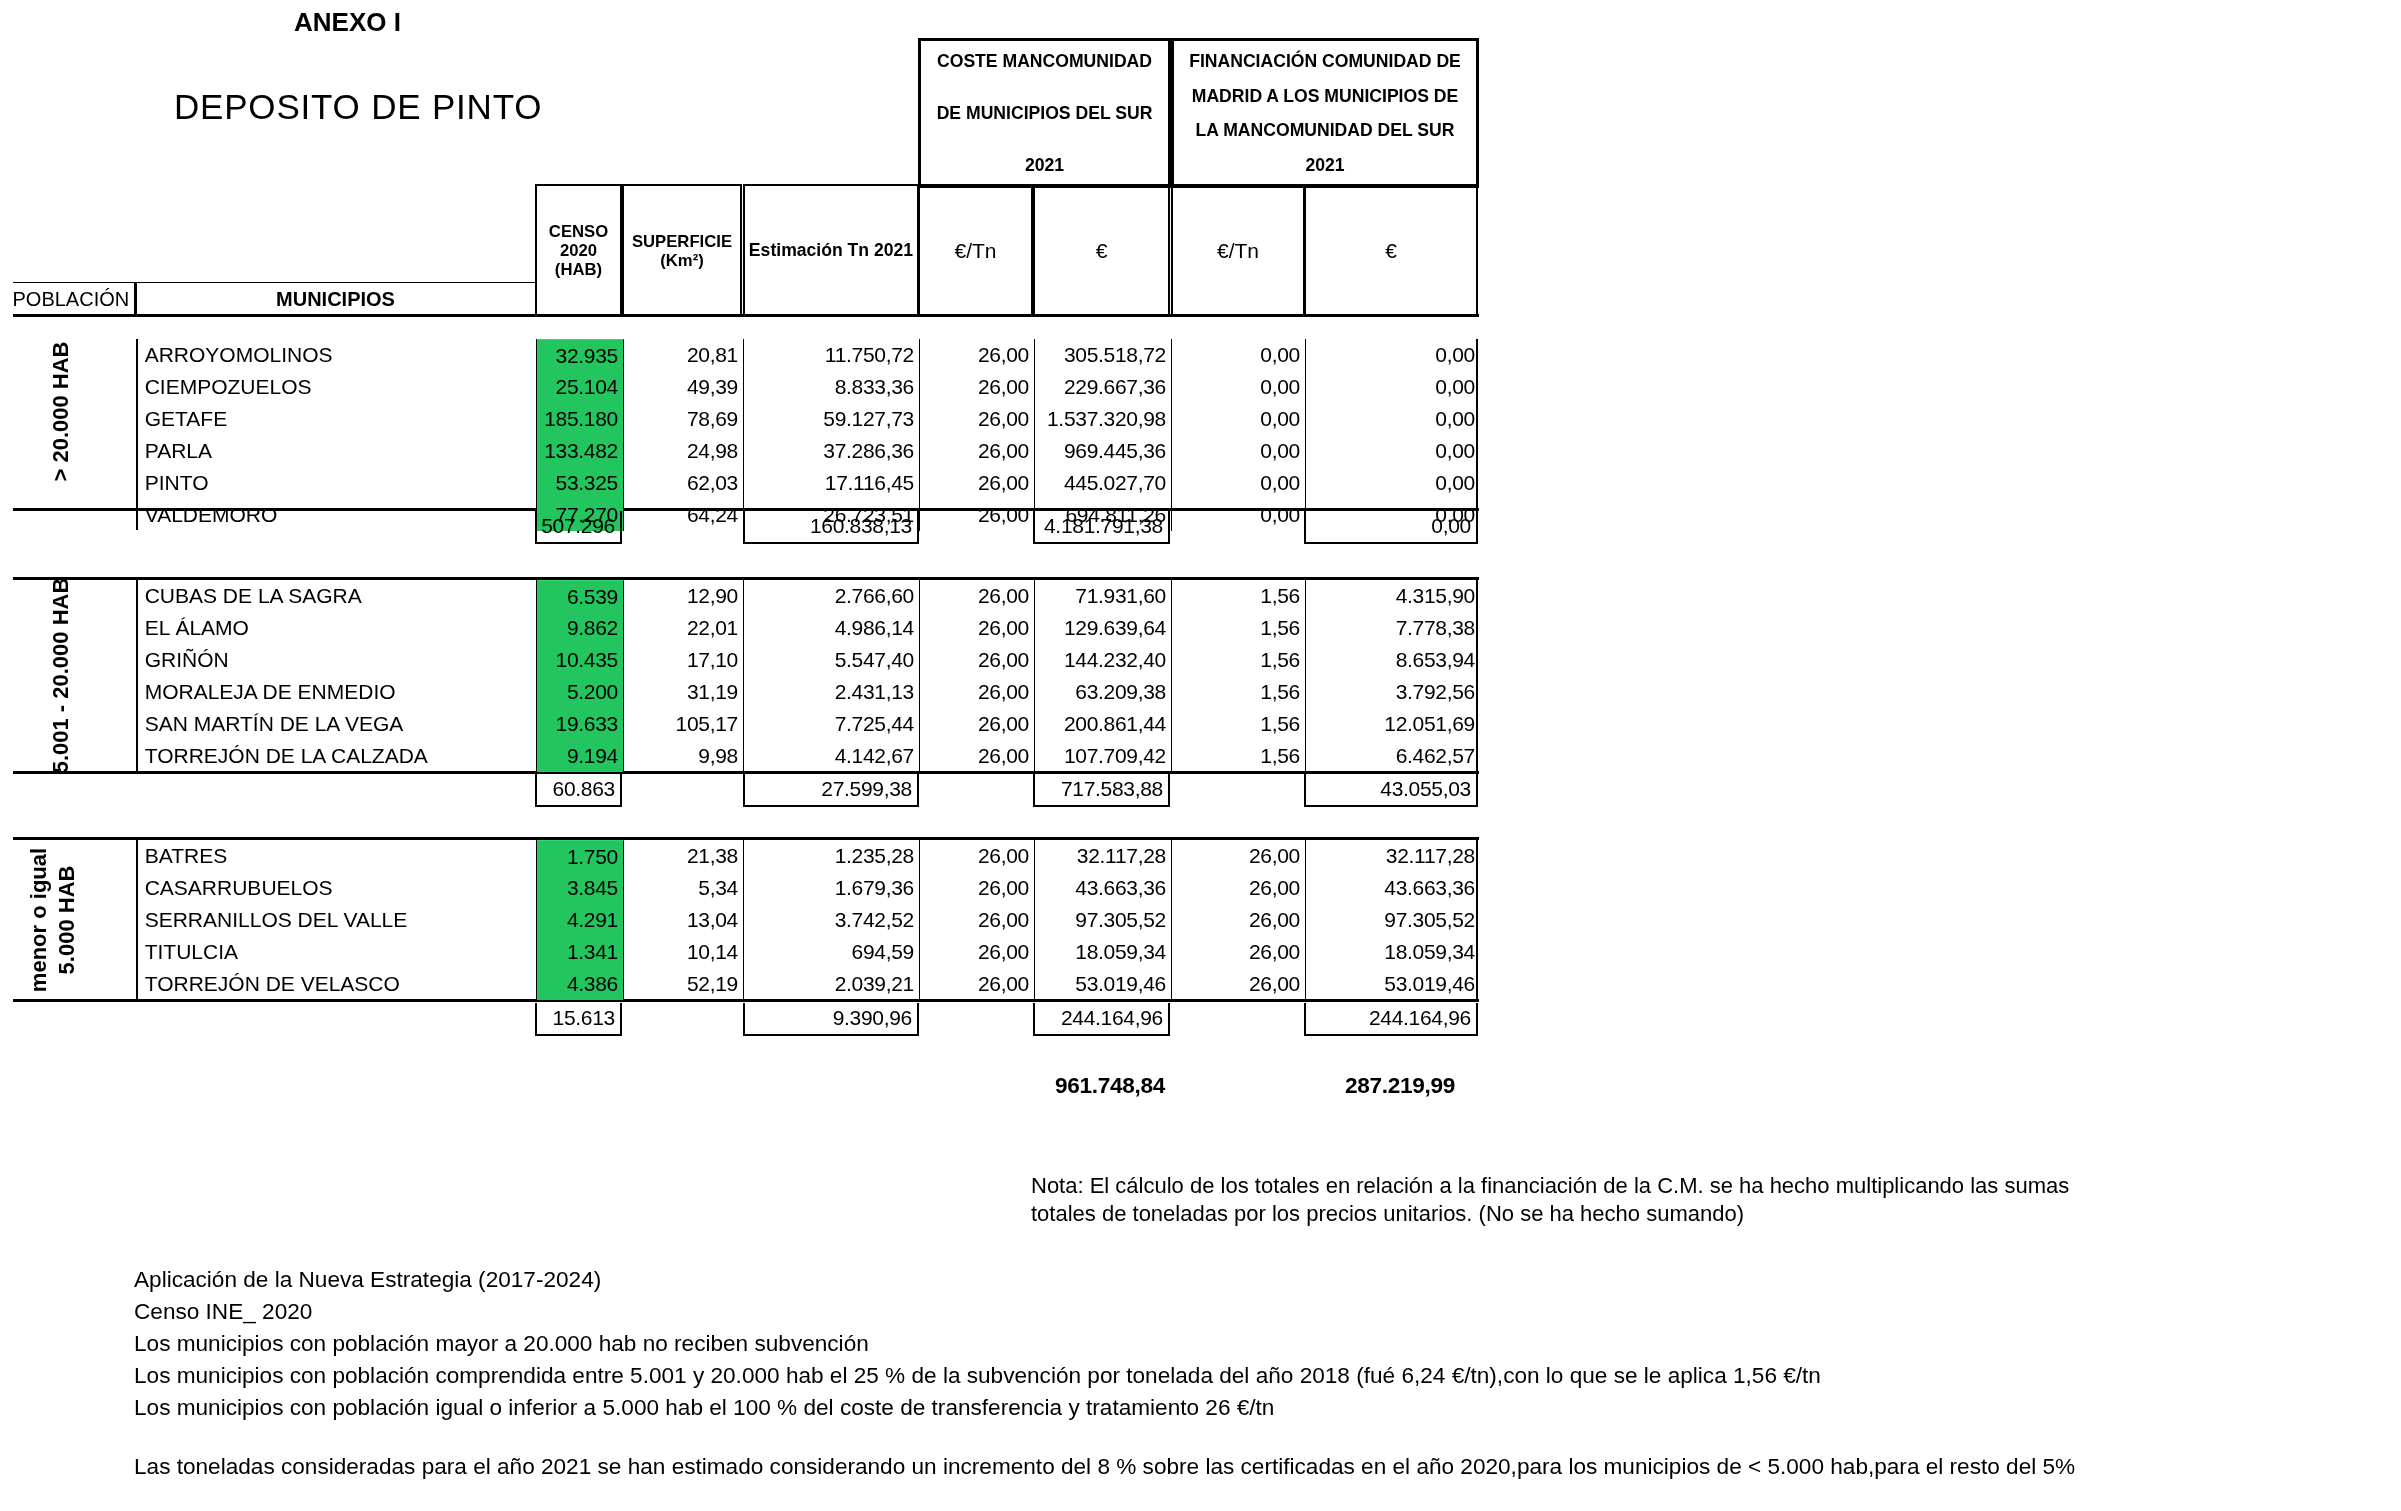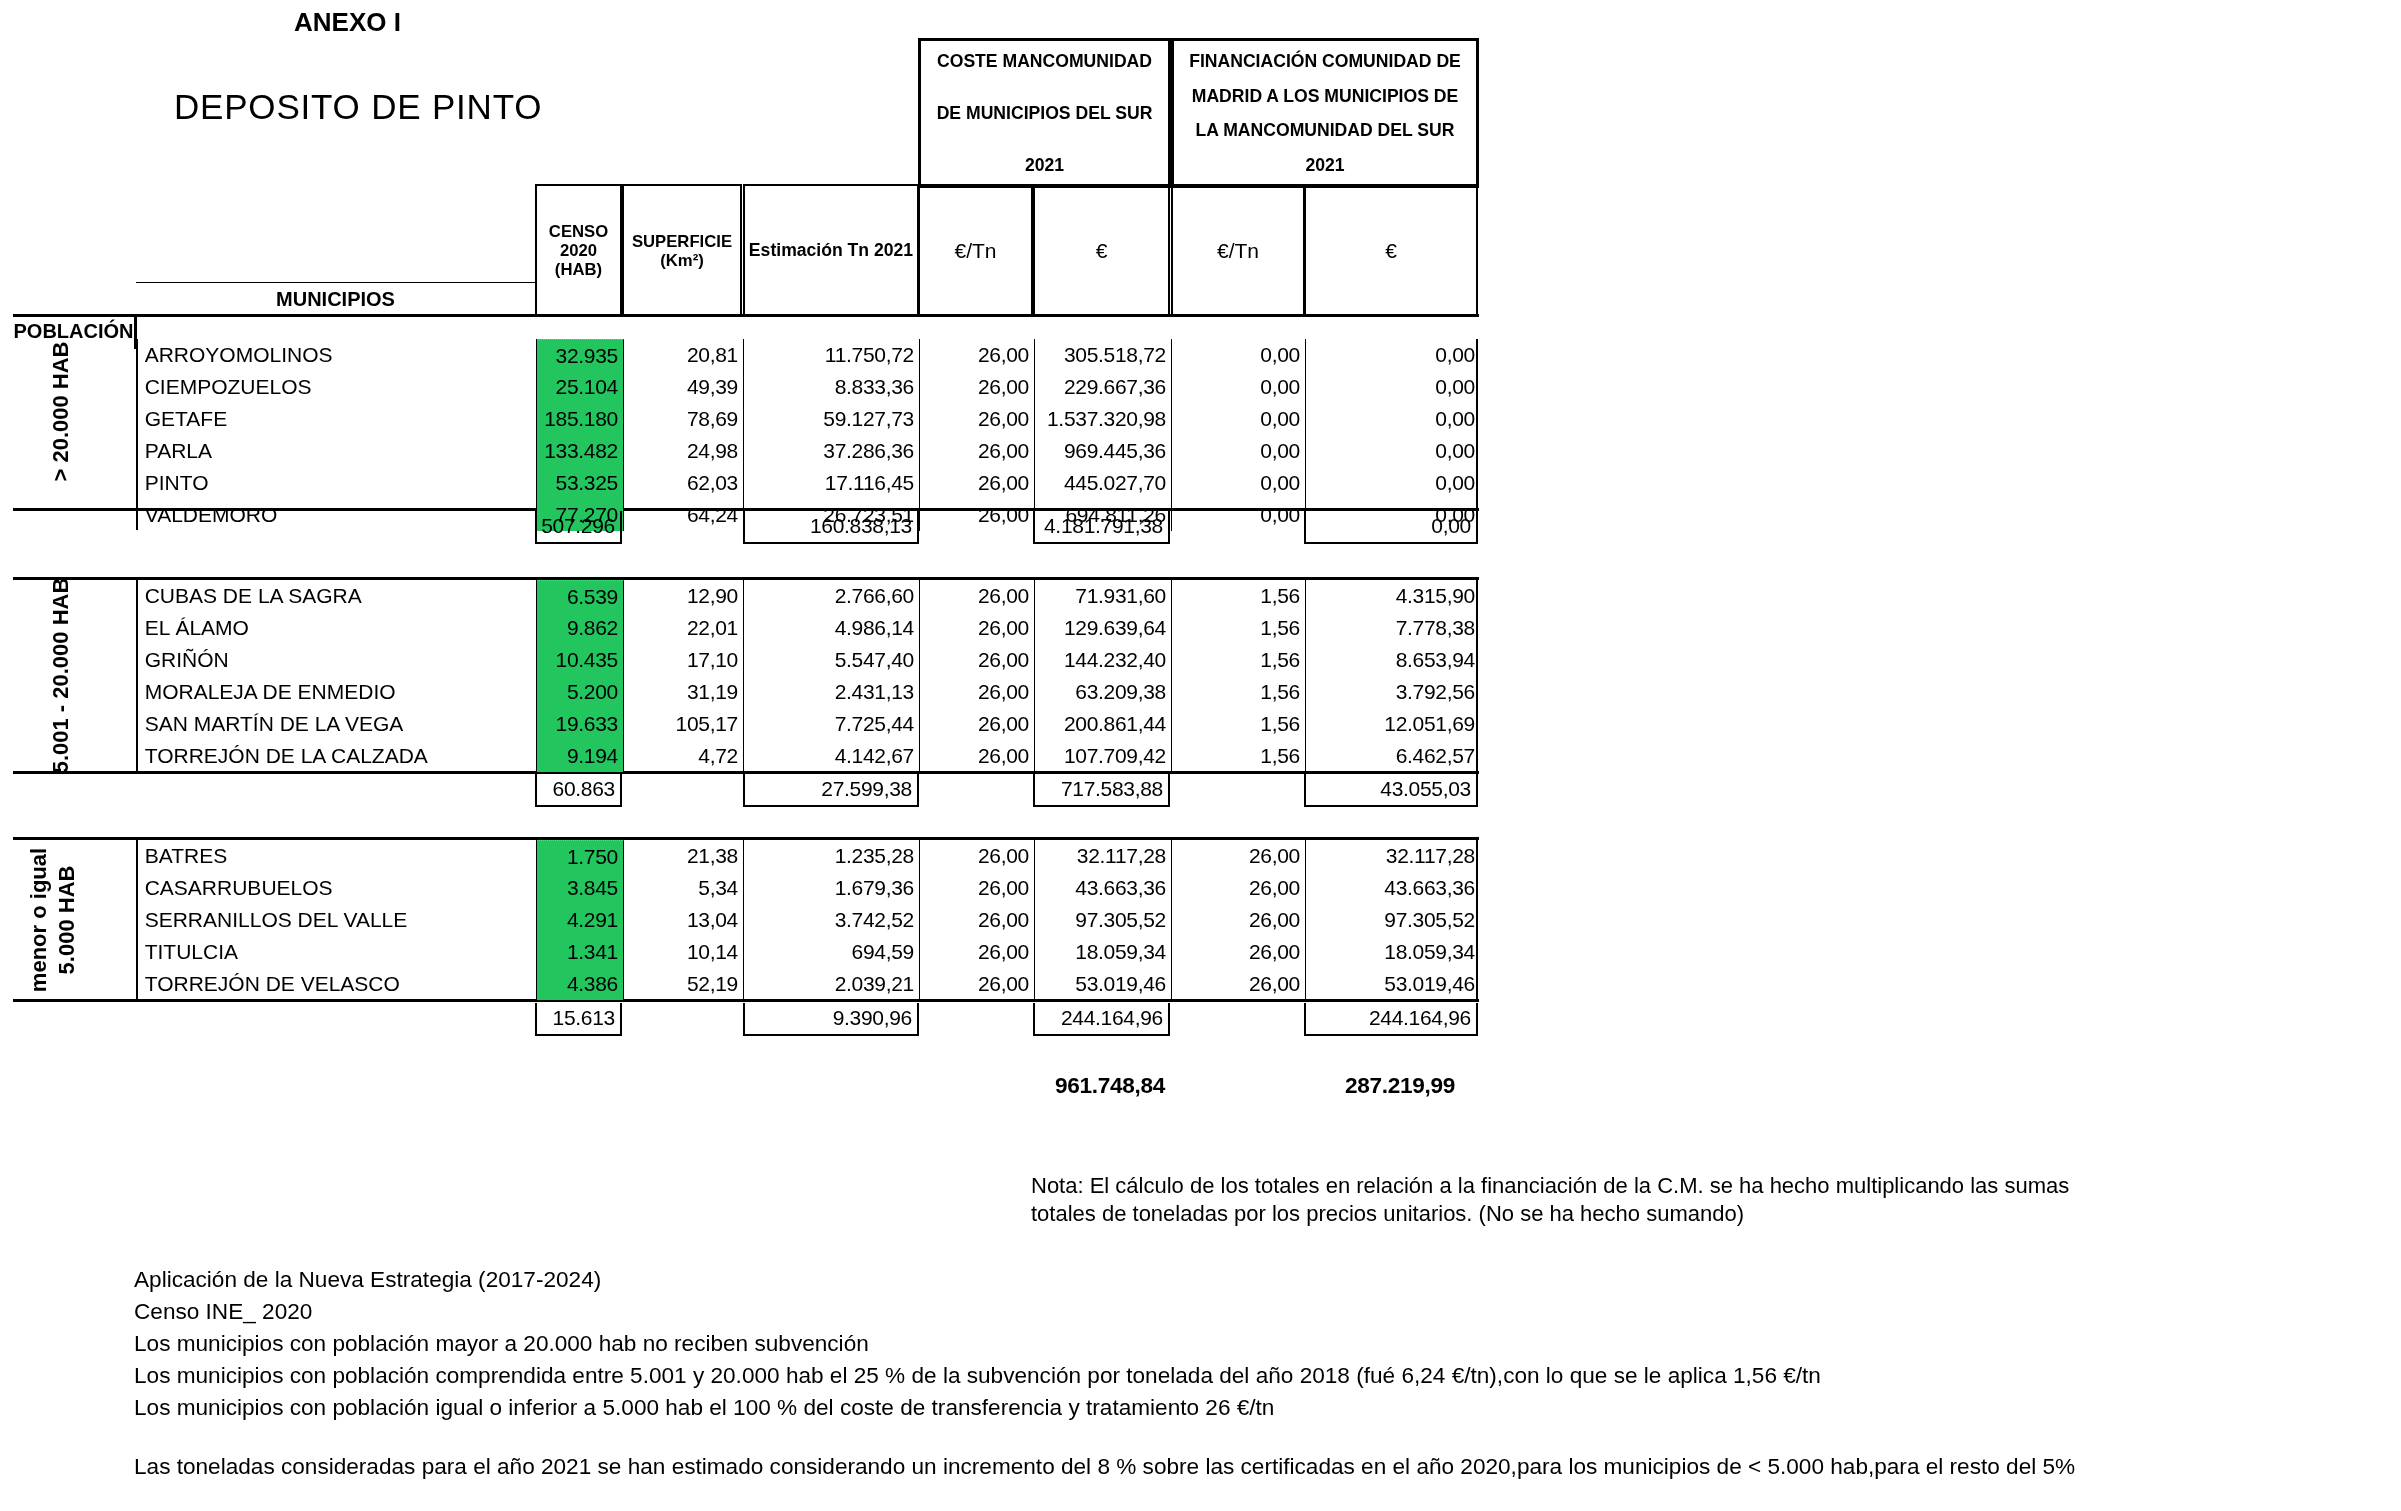--- a/index.html
+++ b/index.html
@@ -24,21 +24,21 @@
   .hc-sup{left:622px;width:120px;}
   .hc-est{left:743px;width:176px;font-size:17.6px;}
   .hc-euro{font-weight:normal;font-size:21px;}
   .hc-etn{left:918px;width:115px;}
   .hc-eur{left:1033px;width:137px;}
   .hc-etn2{left:1171px;width:134px;}
   .hc-eur2{left:1304px;width:174px;}
 
   
   .pobcell{left:12.5px;top:282px;width:124px;height:35px;border-top:1.7px solid #000;border-right:3.3px solid #000;
-           font-weight:bold;font-size:20px;line-height:33px;text-align:right;margin-top:32px;}
+           font-weight:normal;font-size:20px;line-height:33px;text-align:left;}
   .muncell{left:136px;top:282px;width:399px;height:35px;border-top:1.7px solid #000;
            font-weight:bold;font-size:20px;line-height:33px;text-align:center;}
 
   
   .hline{left:12.5px;width:1466px;height:3.3px;background:#000;}
 
   
   .grp{left:136px;width:1342px;border-left:2.5px solid #000;border-right:2.5px solid #000;}
   .row{position:relative;height:32px;}
   .cl{position:absolute;top:0;height:32px;box-sizing:border-box;font-size:21px;line-height:32px;
@@ -248,21 +248,21 @@
       <div class="cl num c-sup">105,17</div>
       <div class="cl num c-est">7.725,44</div>
       <div class="cl num c-etn">26,00</div>
       <div class="cl num c-eur">200.861,44</div>
       <div class="cl num c-etn2">1,56</div>
       <div class="cl num c-eur2">12.051,69</div>
     </div>
     <div class="row">
       <div class="cl c-name">TORREJÓN DE LA CALZADA</div>
       <div class="cl num c-censo">9.194</div>
-      <div class="cl num c-sup">4,72</div>
+      <div class="cl num c-sup">9,98</div>
       <div class="cl num c-est">4.142,67</div>
       <div class="cl num c-etn">26,00</div>
       <div class="cl num c-eur">107.709,42</div>
       <div class="cl num c-etn2">1,56</div>
       <div class="cl num c-eur2">6.462,57</div>
     </div>
   </div>
 
   <div class="abs tbox t-censo" style="top:774px">60.863</div>
   <div class="abs tbox t-est" style="top:774px">27.599,38</div>

